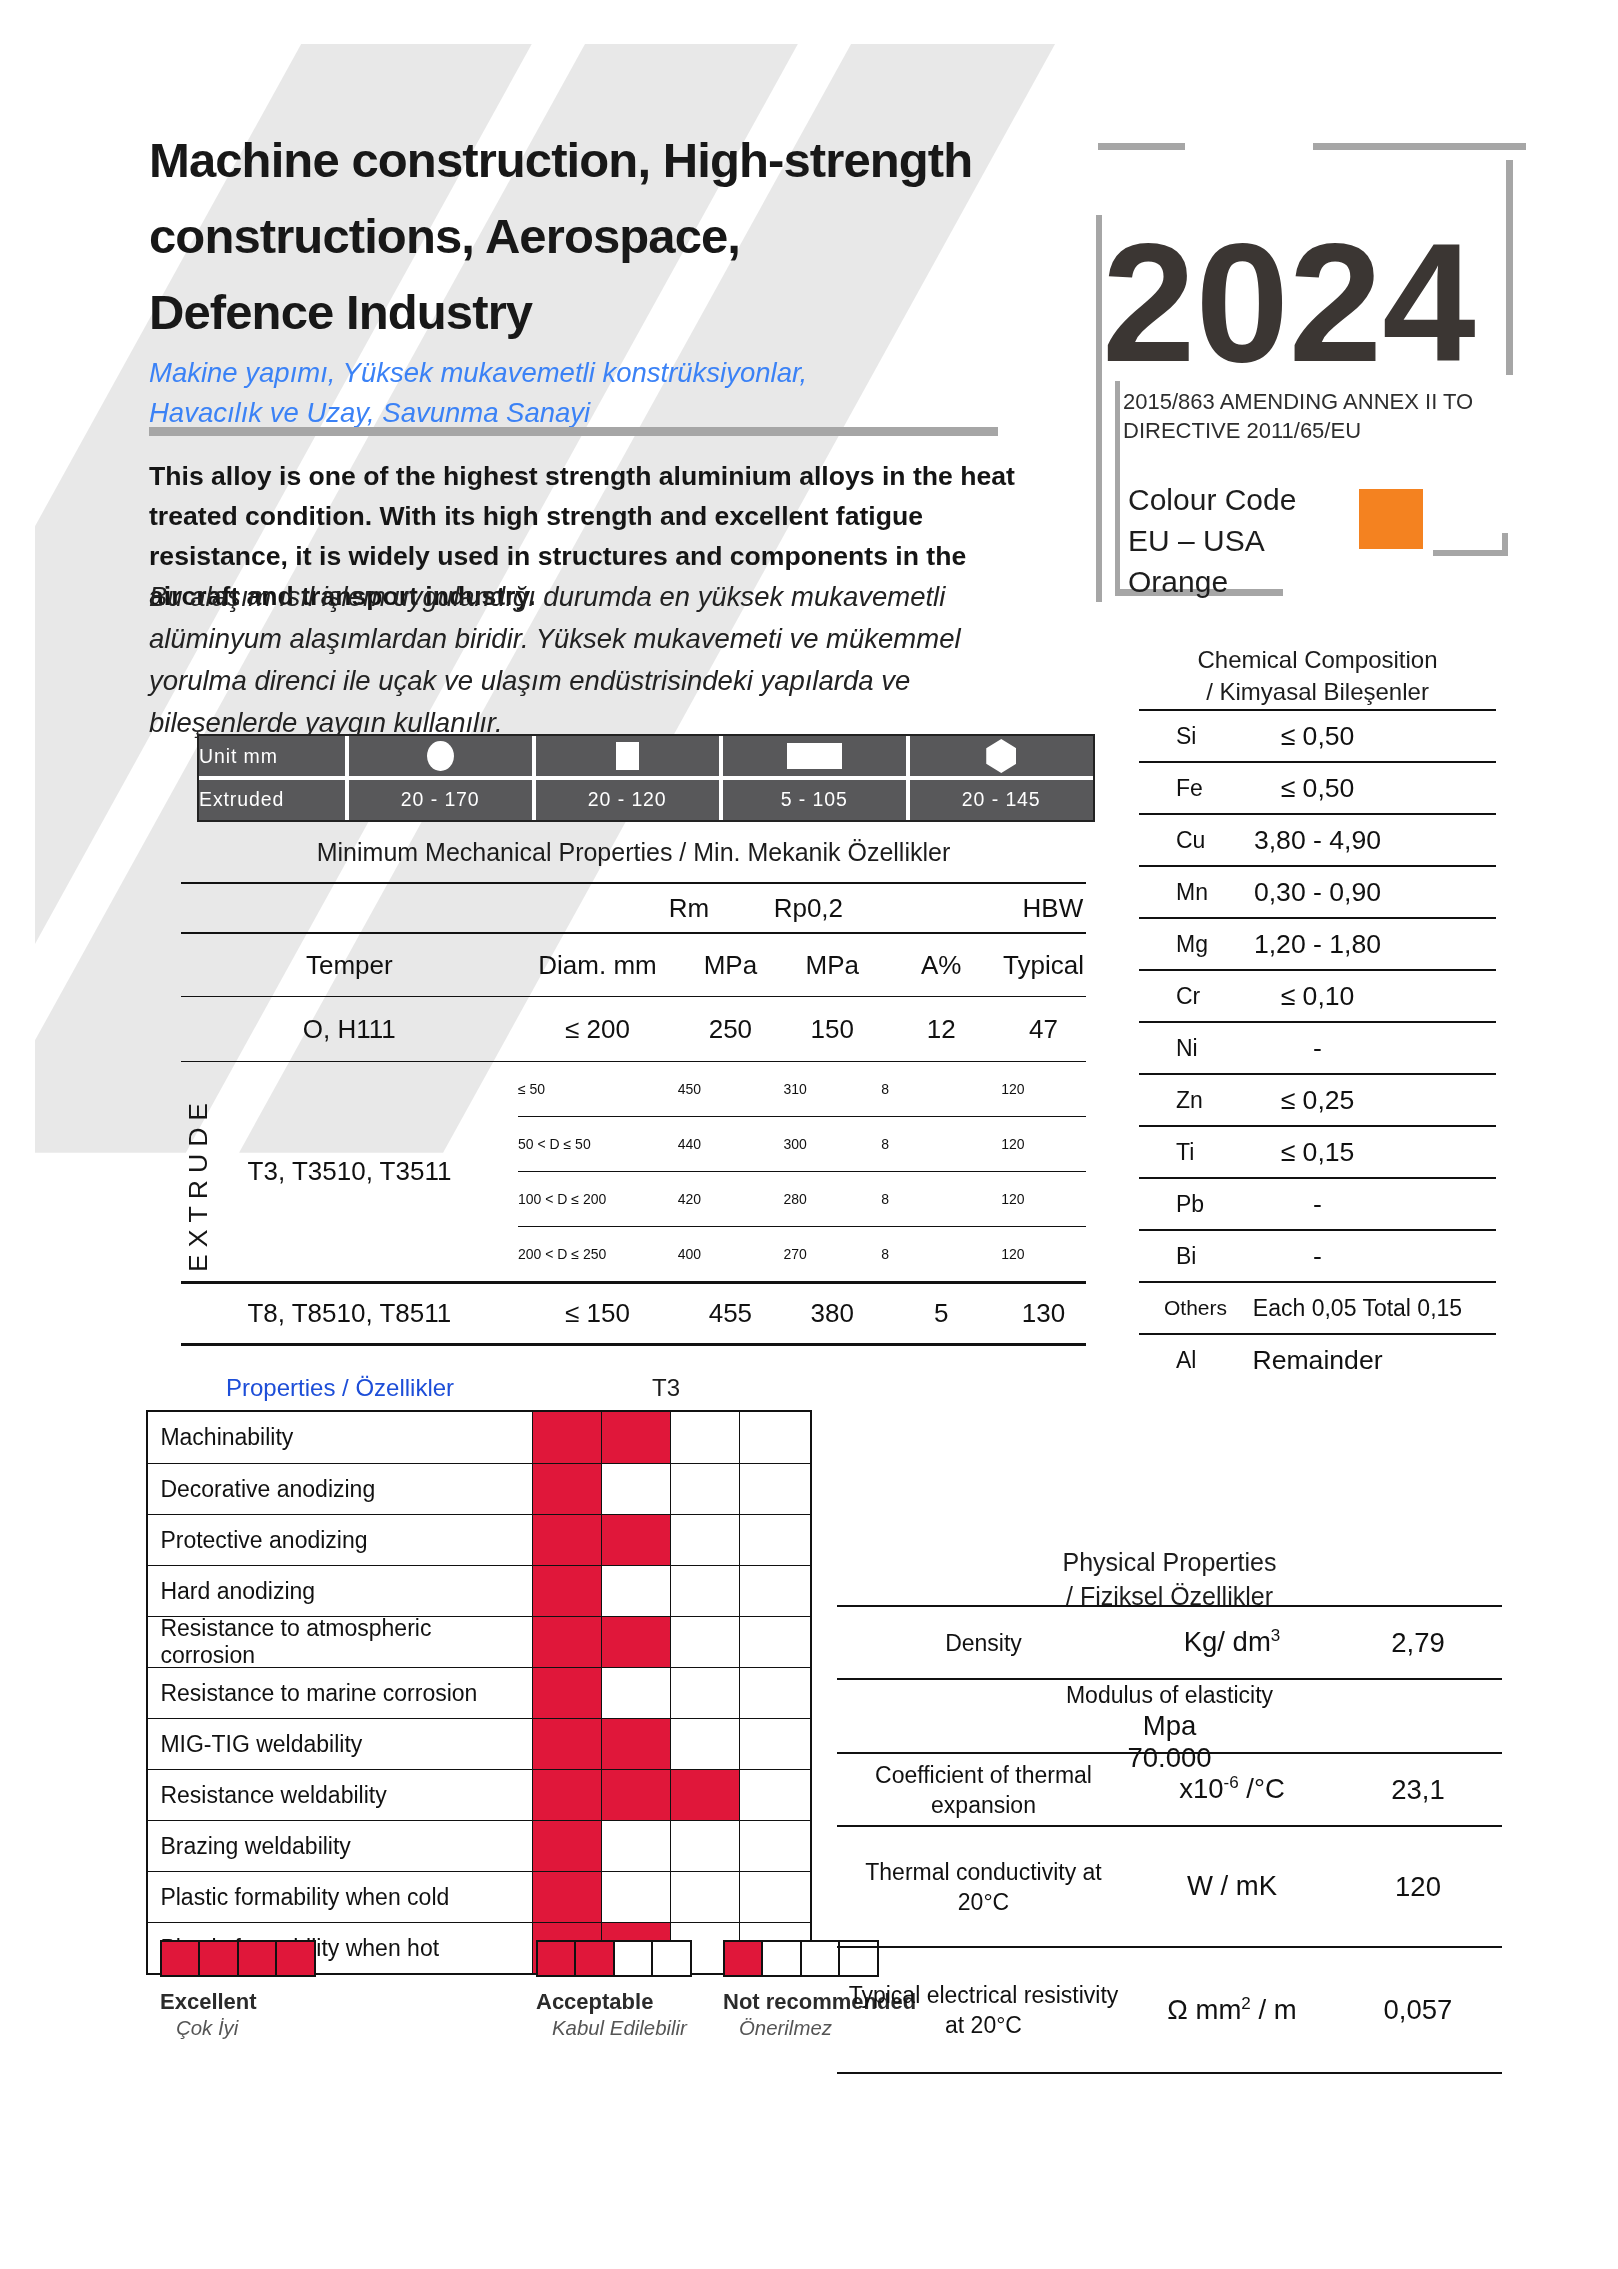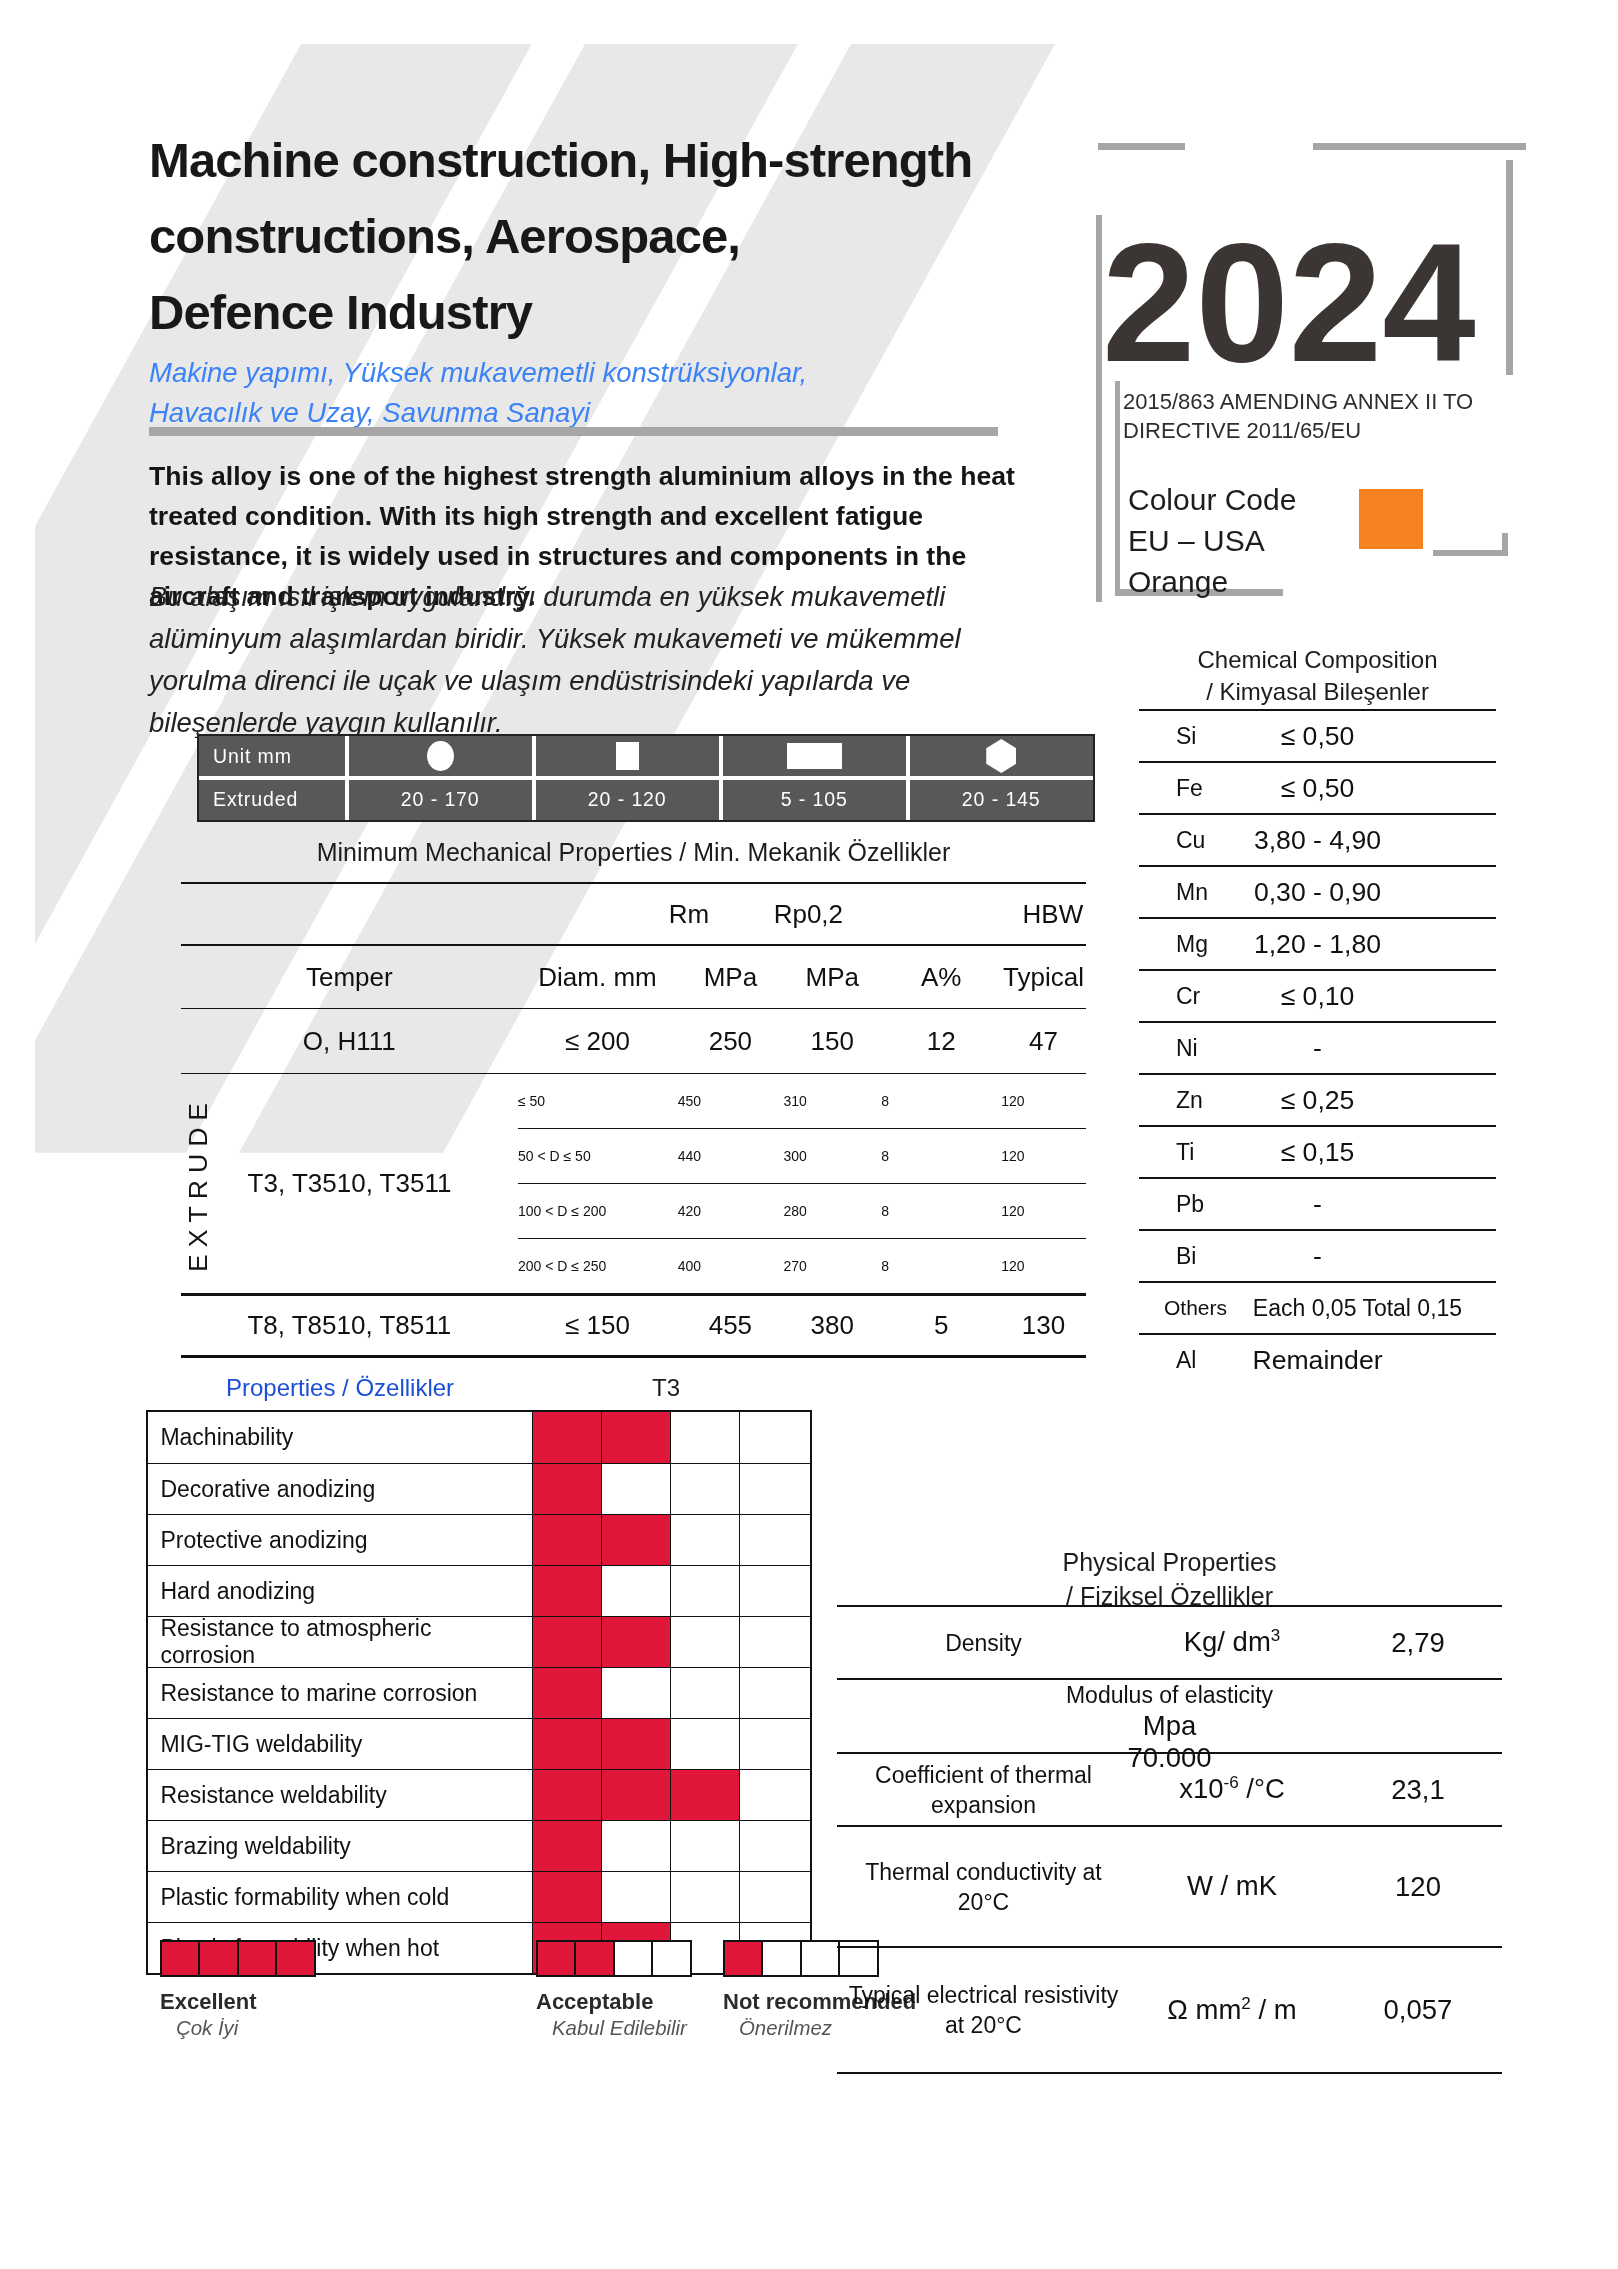--- a/index.html
+++ b/index.html
@@ -25,33 +25,33 @@
         line-height:142px;letter-spacing:0;color:var(--year_ink,#3b3633);}
   #directive{position:absolute;left:1123px;top:387px;width:372px;font-size:22px;line-height:29px;color:#2e2e2e;}
   #colour-code{position:absolute;left:1128px;top:479px;width:231px;font-size:30px;line-height:41px;color:#1d1d1d;}
   #swatch{position:absolute;left:1359px;top:489px;width:64px;height:60px;background:var(--orange,#f48220);}
 
   
   #ext{position:absolute;left:197px;top:734px;width:894px;border:2.7px solid #222;background:#fff;
        display:grid;grid-template-columns:146px 1fr 1fr 1fr 1fr;grid-auto-rows:40px;gap:3.5px;}
   .ext-cell{background:var(--dark,#58585a);color:#fff;display:flex;align-items:center;justify-content:center;
             font-size:19.5px;letter-spacing:0.9px;}
-  .ext-cell.lab{justify-content:flex-start;padding-left:14px;}
+  .ext-cell.lab{justify-content:flex-start;}
   .shp-circle{width:26.6px;height:30px;border-radius:50%;background:#fff;}
   .shp-square{width:23px;height:28px;background:#fff;}
   .shp-rect{width:55px;height:26.6px;background:#fff;}
   .shp-hex{width:30px;height:34px;background:#fff;clip-path:polygon(50% 0,100% 27%,100% 73%,50% 100%,0 73%,0 27%);}
 
   
   #mech-title{position:absolute;left:181px;top:838px;width:905px;text-align:center;font-size:25px;color:#1c1c1c;}
   #mech{position:absolute;left:181px;top:882px;width:905px;border-top:2.7px solid #111;border-bottom:3.5px solid #111;}
   .m-row{display:flex;align-items:center;}
   .m-row .c{text-align:center;font-size:26px;white-space:nowrap;}
   .c.t{width:337px;}.c.d{width:160px;}.c.r1{width:106px;}.c.r2{width:98px;}.c.a{width:120px;}.c.h{width:85px;}
-  .m-head1{height:60px;gap:40px;}
+  .m-head1{height:48px;gap:40px;}
   .m-head2{height:62px;border-top:2.7px solid #111;}
   .m-o{height:64px;border-top:1.8px solid #111;}
   .m-group{display:flex;border-top:1.8px solid #111;}
   .g-label{width:337px;display:flex;align-items:center;justify-content:center;font-size:26px;}
   .g-stack{width:568px;}
   .m-sub{display:flex;align-items:center;height:54px;}
   .m-sub + .m-sub{border-top:1.8px solid #111;}
   .m-t8{height:59px;border-top:3.5px solid #111;}
   #extrude-label{position:absolute;left:183px;top:1068px;height:231px;width:39px;
                  writing-mode:vertical-rl;transform:rotate(180deg);text-align:center;

